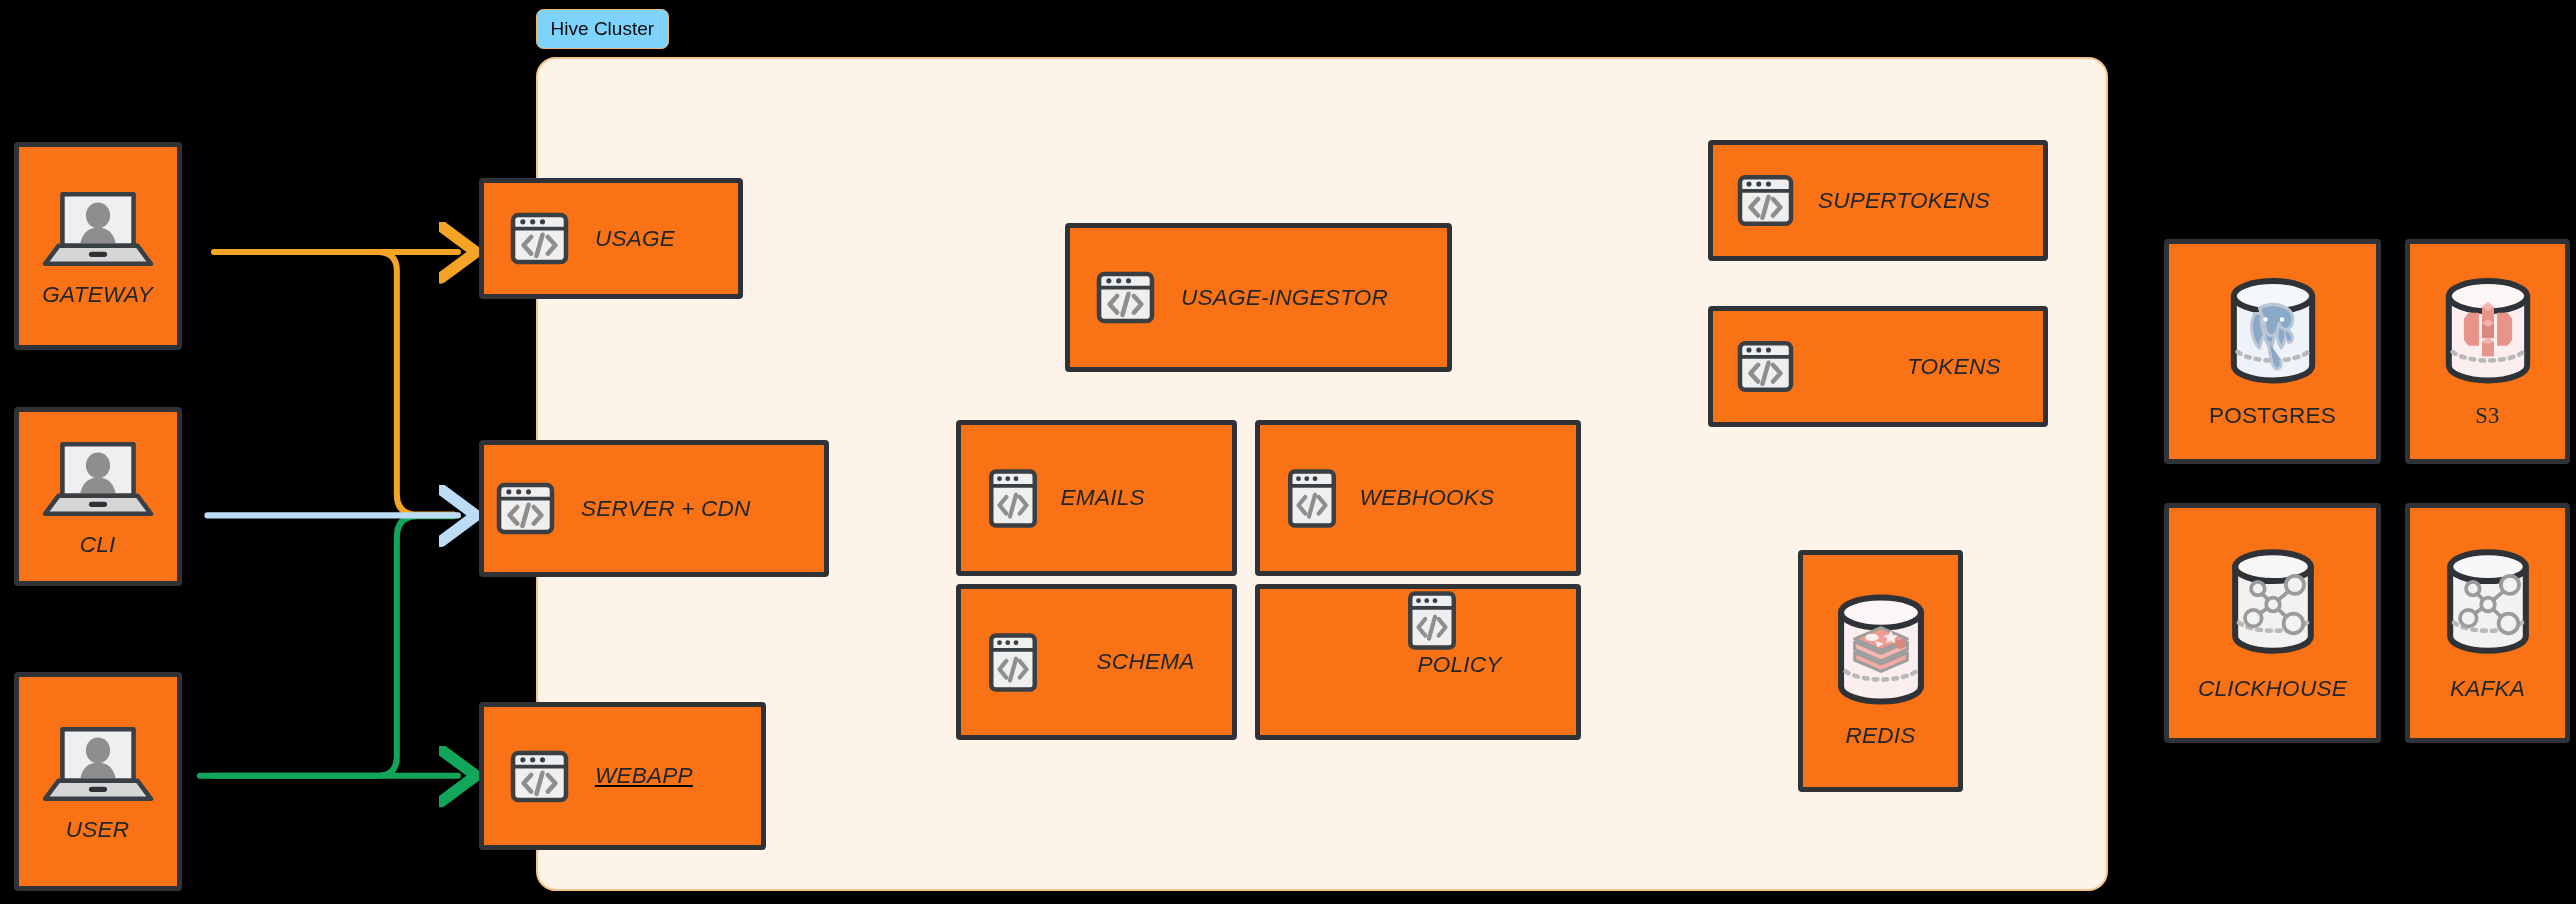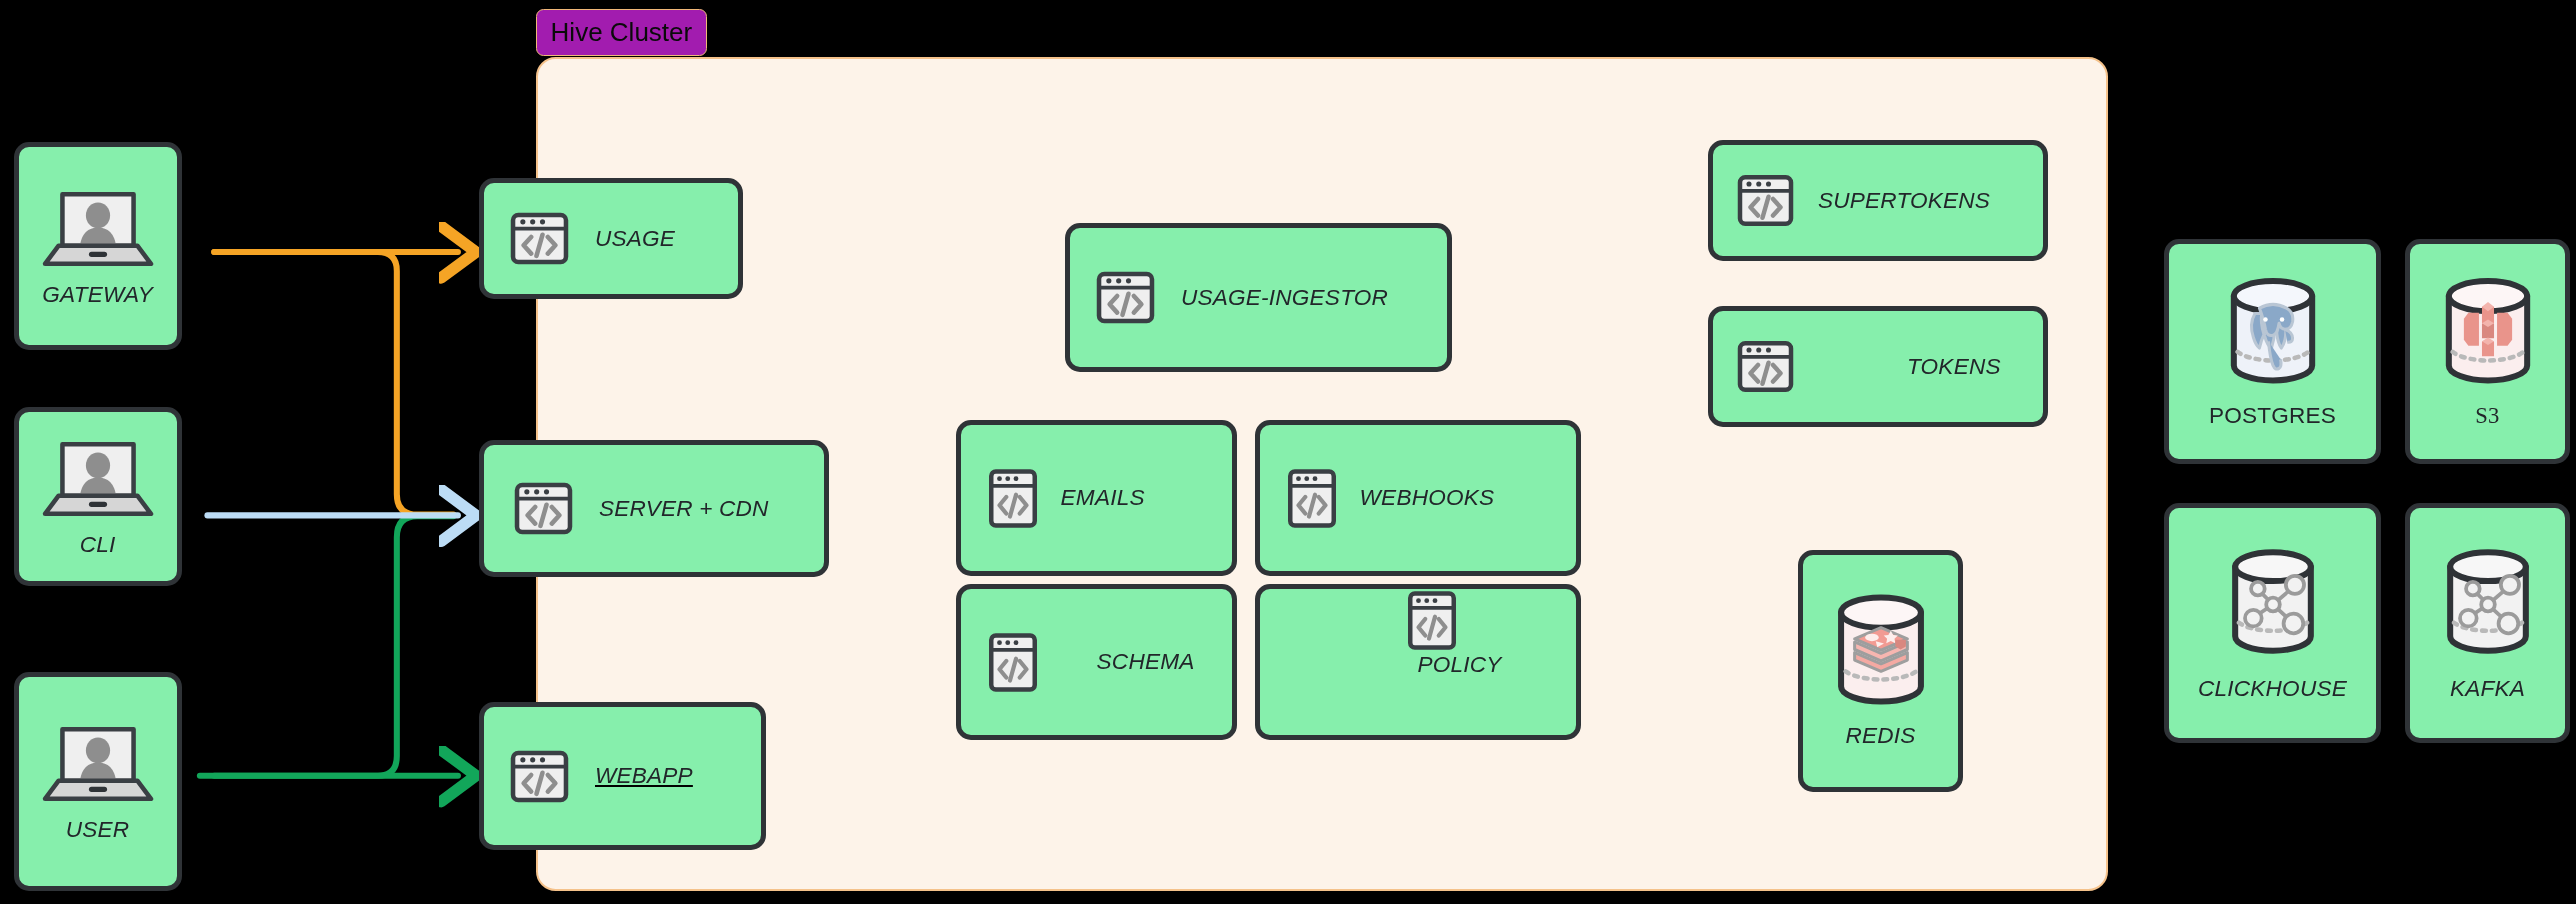--- a/index.html
+++ b/index.html
@@ -13,37 +13,37 @@
 
   
   .cluster-panel {
     position: absolute;
     background: #fdf3e9;
     border: 2.3px solid #f5c28b;
     border-radius: 19.6px;
   }
   .cluster-tag {
     position: absolute;
-    background: #a21caf;
+    background: #7dd3fc;
     border: 1.5px solid #f0b878;
     border-radius: 7.5px;
     color: #0a0a0a;
-    font-size: 26px;
+    font-size: 19px;
     line-height: 1;
     padding: 9px 13.6px 9.8px 13.6px;
     white-space: nowrap;
     font-weight: 400;
   }
 
   
   .node {
     position: absolute;
-    background: #86efac;
+    background: #f97316;
     border: 5.3px solid #2f3337;
-    border-radius: 15px;
+    border-radius: 4px;
     display: flex;
     align-items: center;
     overflow: hidden;
   }
   .node.row { flex-direction: row; }
   .node.col { flex-direction: column; justify-content: center; }
 
   .node-label {
     color: #22262a;
     font-style: italic;
@@ -141,21 +141,21 @@
         <path d="M4 26 H74" stroke="#3a3f44" stroke-width="5"></path>
         <circle cx="17" cy="17" r="3.4" fill="#3a3f44"></circle>
         <circle cx="30" cy="17" r="3.4" fill="#3a3f44"></circle>
         <circle cx="43" cy="17" r="3.4" fill="#3a3f44"></circle>
         <path d="M28 37 L18 48 L28 59 M50 37 L60 48 L50 59 M43 34 L35 62" fill="none" stroke="#8e8e8e" stroke-width="6" stroke-linecap="round" stroke-linejoin="round"></path>
       </svg>
     </span>
     <span class="node-label" style="margin-left:26px;">USAGE</span>
   </div>
 
-  <div class="node row" style="left:479px; top:440px; width:350px; height:137px; padding-left:30px;text-align:center;">
+  <div class="node row" style="left:479px; top:440px; width:350px; height:137px; padding-left:12px;text-align:center;">
     <span>
       <svg class="svc-icon" width="59" height="59" viewBox="0 0 78 78">
         <rect x="4" y="8" width="70" height="62" rx="7" fill="#efefef" stroke="#3a3f44" stroke-width="6"></rect>
         <path d="M4 26 H74" stroke="#3a3f44" stroke-width="5"></path>
         <circle cx="17" cy="17" r="3.4" fill="#3a3f44"></circle>
         <circle cx="30" cy="17" r="3.4" fill="#3a3f44"></circle>
         <circle cx="43" cy="17" r="3.4" fill="#3a3f44"></circle>
         <path d="M28 37 L18 48 L28 59 M50 37 L60 48 L50 59 M43 34 L35 62" fill="none" stroke="#8e8e8e" stroke-width="6" stroke-linecap="round" stroke-linejoin="round"></path>
       </svg>
     </span>

